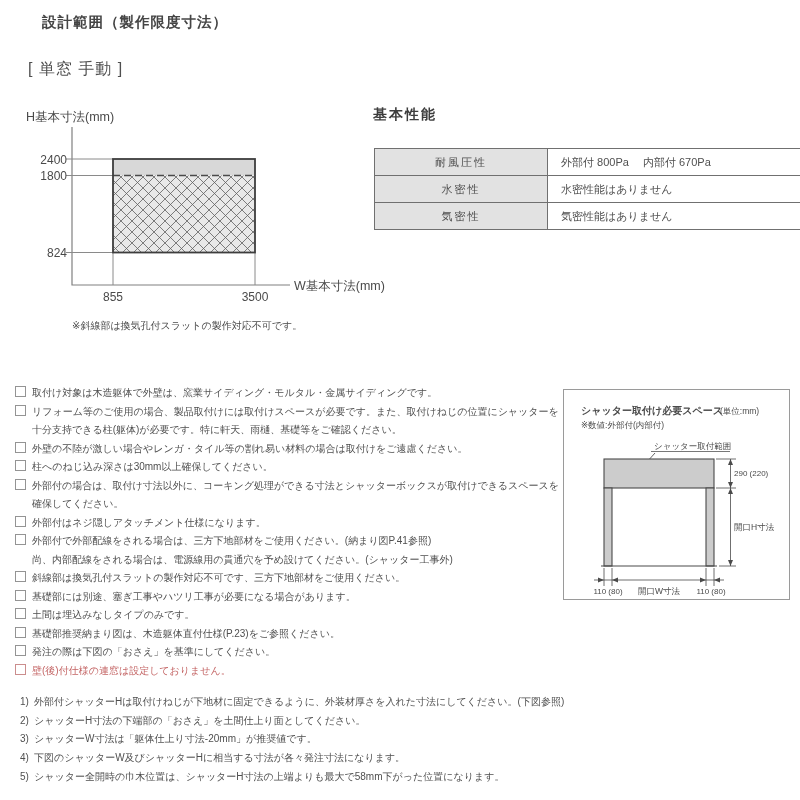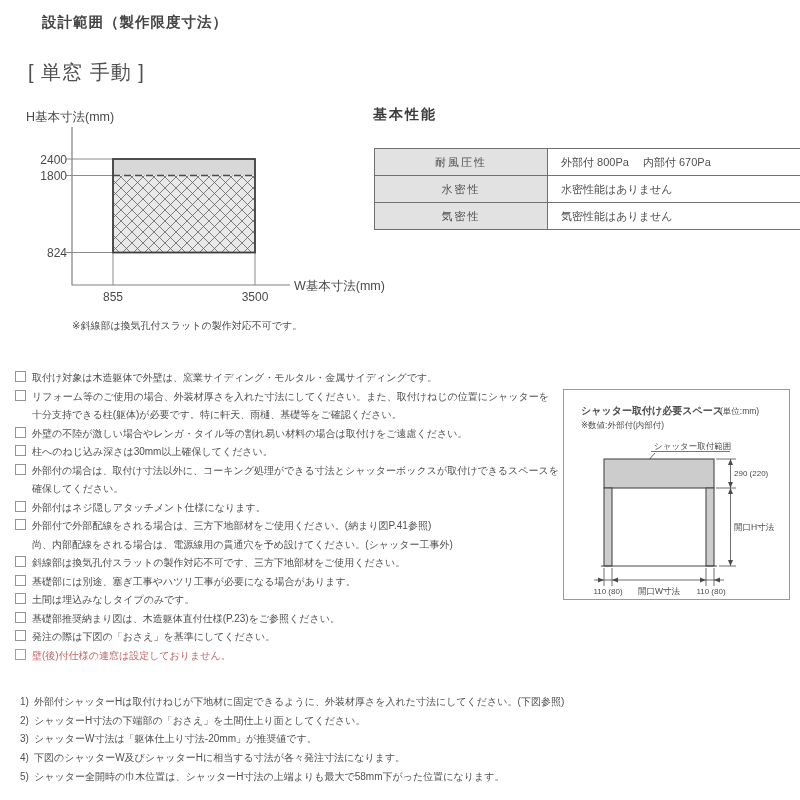--- a/index.html
+++ b/index.html
@@ -1,32 +1,32 @@
 <!DOCTYPE html>
 <html><head>
 <meta charset="utf-8">
 <style>
   html,body{margin:0;padding:0;background:#fff;}
   .page{position:relative;width:800px;height:800px;background:#ffffff;overflow:hidden;
         font-family:"Liberation Sans","DejaVu Sans",sans-serif;color:#4f4f4f;}
   .abs{position:absolute;}
 
   .main-title{left:42px;top:13px;font-size:14.5px;font-weight:600;letter-spacing:1px;color:#454545;}
-  .sub-title{left:28px;top:59px;font-size:20px;color:#4f4f4f;letter-spacing:1px;}
+  .sub-title{left:28px;top:59px;font-size:16px;color:#4f4f4f;letter-spacing:1px;}
 
   
   .perf-head{left:373px;top:106px;font-size:14px;font-weight:bold;letter-spacing:2px;color:#3d3d3d;}
   table.perf{left:374px;top:148px;border-collapse:collapse;table-layout:fixed;width:458px;}
   table.perf td{border:1px solid #707070;height:26px;font-size:11px;color:#4f4f4f;padding:0;}
   table.perf td.lbl{width:172px;background:#e2e2e2;text-align:center;letter-spacing:2px;}
   table.perf td.val{padding-left:13px;}
 
   
   .cl-head{left:15px;top:360px;font-size:12.5px;font-weight:bold;letter-spacing:.5px;color:#3f3f3f;}
-  .cl-list{left:15px;top:369px;width:545px;font-size:10px;color:#4f4f4f;}
+  .cl-list{left:15px;top:384px;width:545px;font-size:10px;color:#4f4f4f;}
   .cl-line{line-height:18.5px;white-space:nowrap;}
   .cl-line.cont{padding-left:17px;}
   .cbx{display:inline-block;width:9px;height:9px;border:1px solid #949494;margin-right:6px;vertical-align:-1px;}
   .cl-item.red{color:#c46565;}
   .cl-item.red .cbx{border-color:#cb8d8d;}
 
   
   .notes{left:20px;top:693px;font-size:10px;color:#4f4f4f;}
   .note-line{display:flex;line-height:18.7px;white-space:nowrap;}
   .note-num{width:14px;flex:0 0 14px;}
@@ -91,21 +91,21 @@
           <td class="val">気密性能はありません</td>
         </tr>
       </tbody>
   </table>
 
   <div class="abs cl-list" id="cl-list">
       <div class="cl-item">
         <div class="cl-line"><span class="cbx"></span><span>取付け対象は木造躯体で外壁は、窯業サイディング・モルタル・金属サイディングです。</span></div>
       </div>
       <div class="cl-item">
-        <div class="cl-line"><span class="cbx"></span><span>リフォーム等のご使用の場合、外装材厚さを入れた寸法にしてください。また、取付けねじの位置にシャッターを</span></div>
+        <div class="cl-line"><span class="cbx"></span><span>リフォーム等のご使用の場合、製品取付けには取付けスペースが必要です。また、取付けねじの位置にシャッターを</span></div>
         <div class="cl-line cont"><span>十分支持できる柱(躯体)が必要です。特に軒天、雨樋、基礎等をご確認ください。</span></div>
       </div>
       <div class="cl-item">
         <div class="cl-line"><span class="cbx"></span><span>外壁の不陸が激しい場合やレンガ・タイル等の割れ易い材料の場合は取付けをご遠慮ください。</span></div>
       </div>
       <div class="cl-item">
         <div class="cl-line"><span class="cbx"></span><span>柱へのねじ込み深さは30mm以上確保してください。</span></div>
       </div>
       <div class="cl-item">
         <div class="cl-line"><span class="cbx"></span><span>外部付の場合は、取付け寸法以外に、コーキング処理ができる寸法とシャッターボックスが取付けできるスペースを</span></div>

